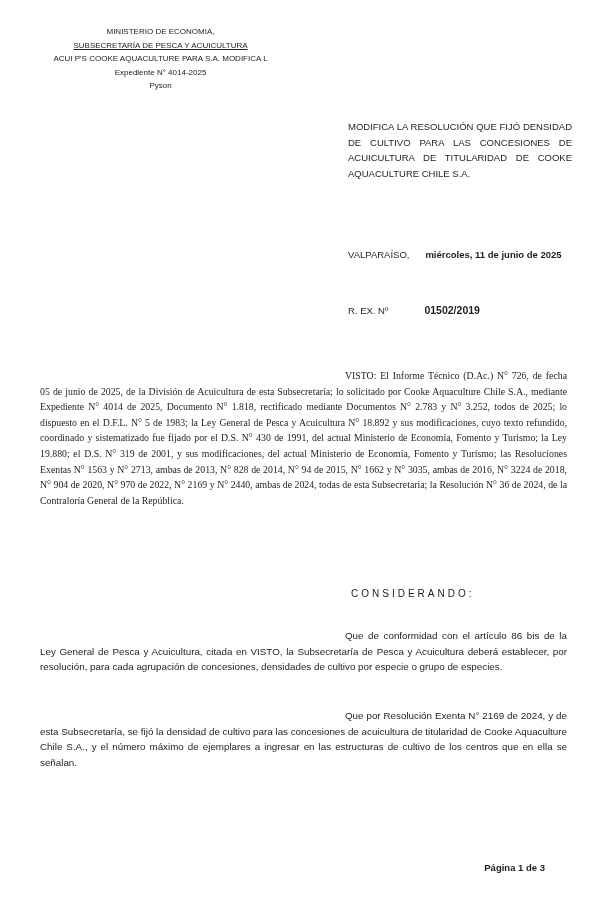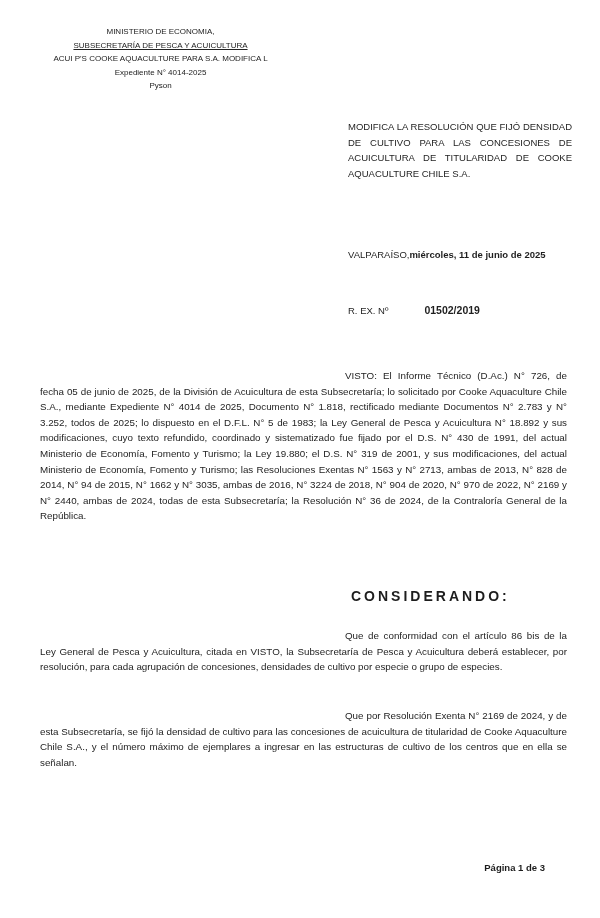--- a/index.html
+++ b/index.html
@@ -49,20 +49,21 @@
   .dateline {
     position: absolute;
     top: 249px;
     left: 348px;
     width: 240px;
     font-size: 9.5px;
     white-space: nowrap;
   }
   .dateline .date {
     font-weight: bold;
+    margin-left: 16px;
   }
 
   
   .rex-line {
     position: absolute;
     top: 304px;
     left: 348px;
     width: 240px;
     font-size: 9.5px;
     white-space: nowrap;
@@ -77,31 +78,31 @@
   .body-paragraph {
     position: absolute;
     left: 40px;
     width: 527px;
     font-size: 9.8px;
     line-height: 15.6px;
     text-align: justify;
     text-indent: 305px;
     color: #242424;
   }
-  .visto { top: 368px; }
+  .visto { top: 368px; font-family: Liberation Serif, serif; }
   .para-1 { top: 628px; }
   .para-2 { top: 708px; }
 
   
   .considerando-heading {
     position: absolute;
     top: 588px;
     left: 351px;
-    font-size: 14px;
-    font-weight: bold;
+    font-size: 10px;
+    font-weight: normal;
     letter-spacing: 3px;
     color: #1d1d1d;
   }
 
   
   .page-footer {
     position: absolute;
     top: 862px;
     right: 55px;
     font-size: 9.5px;

